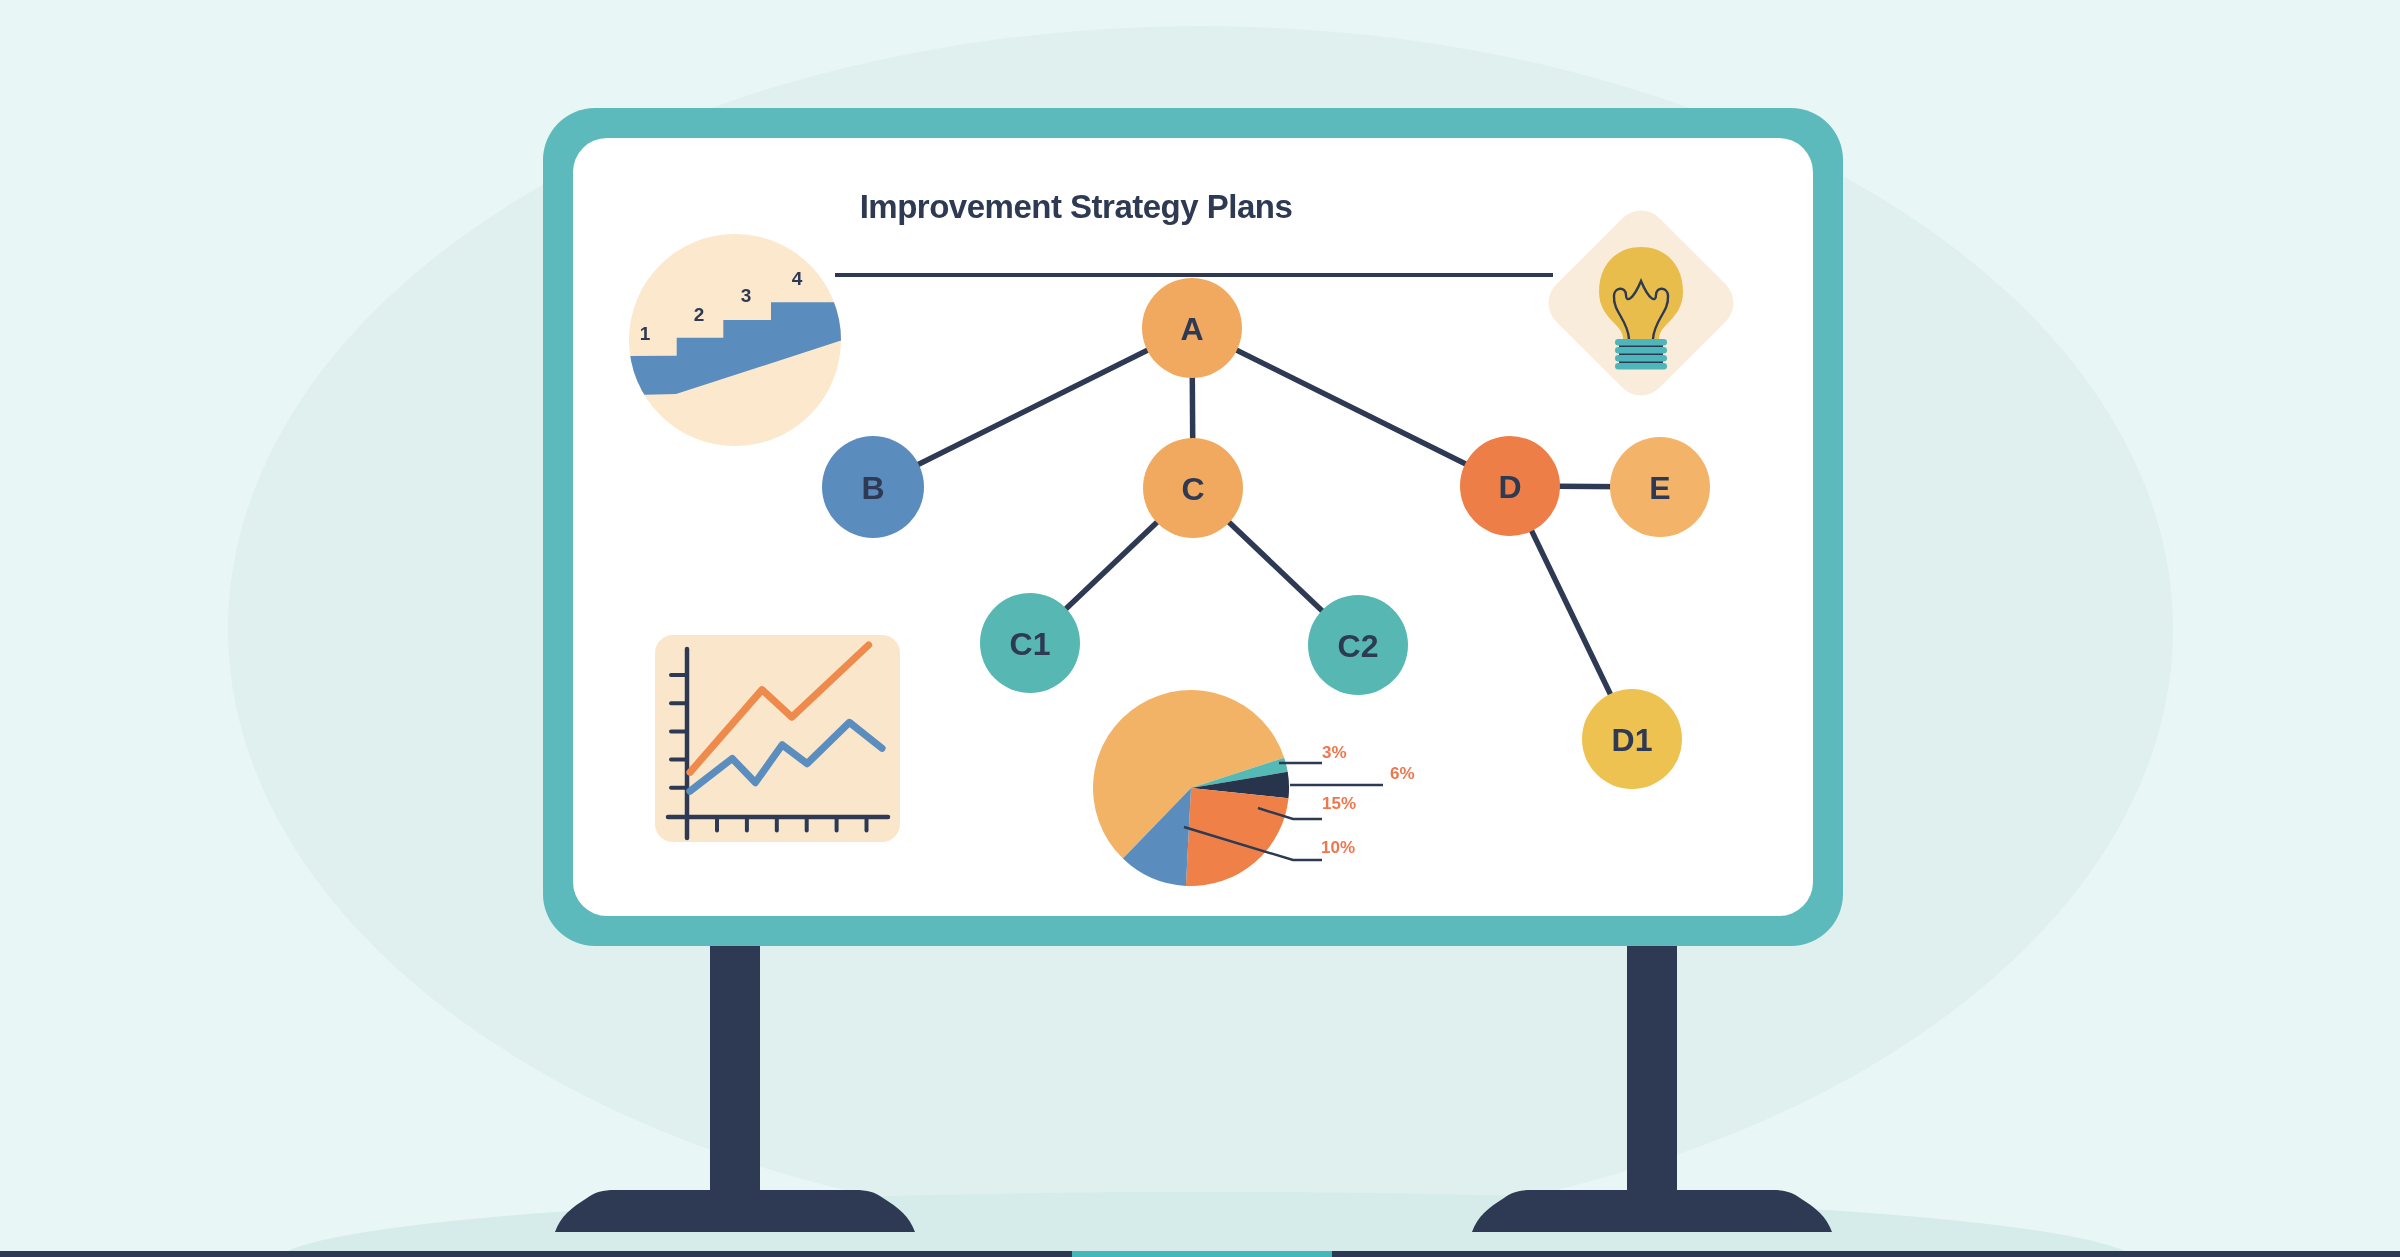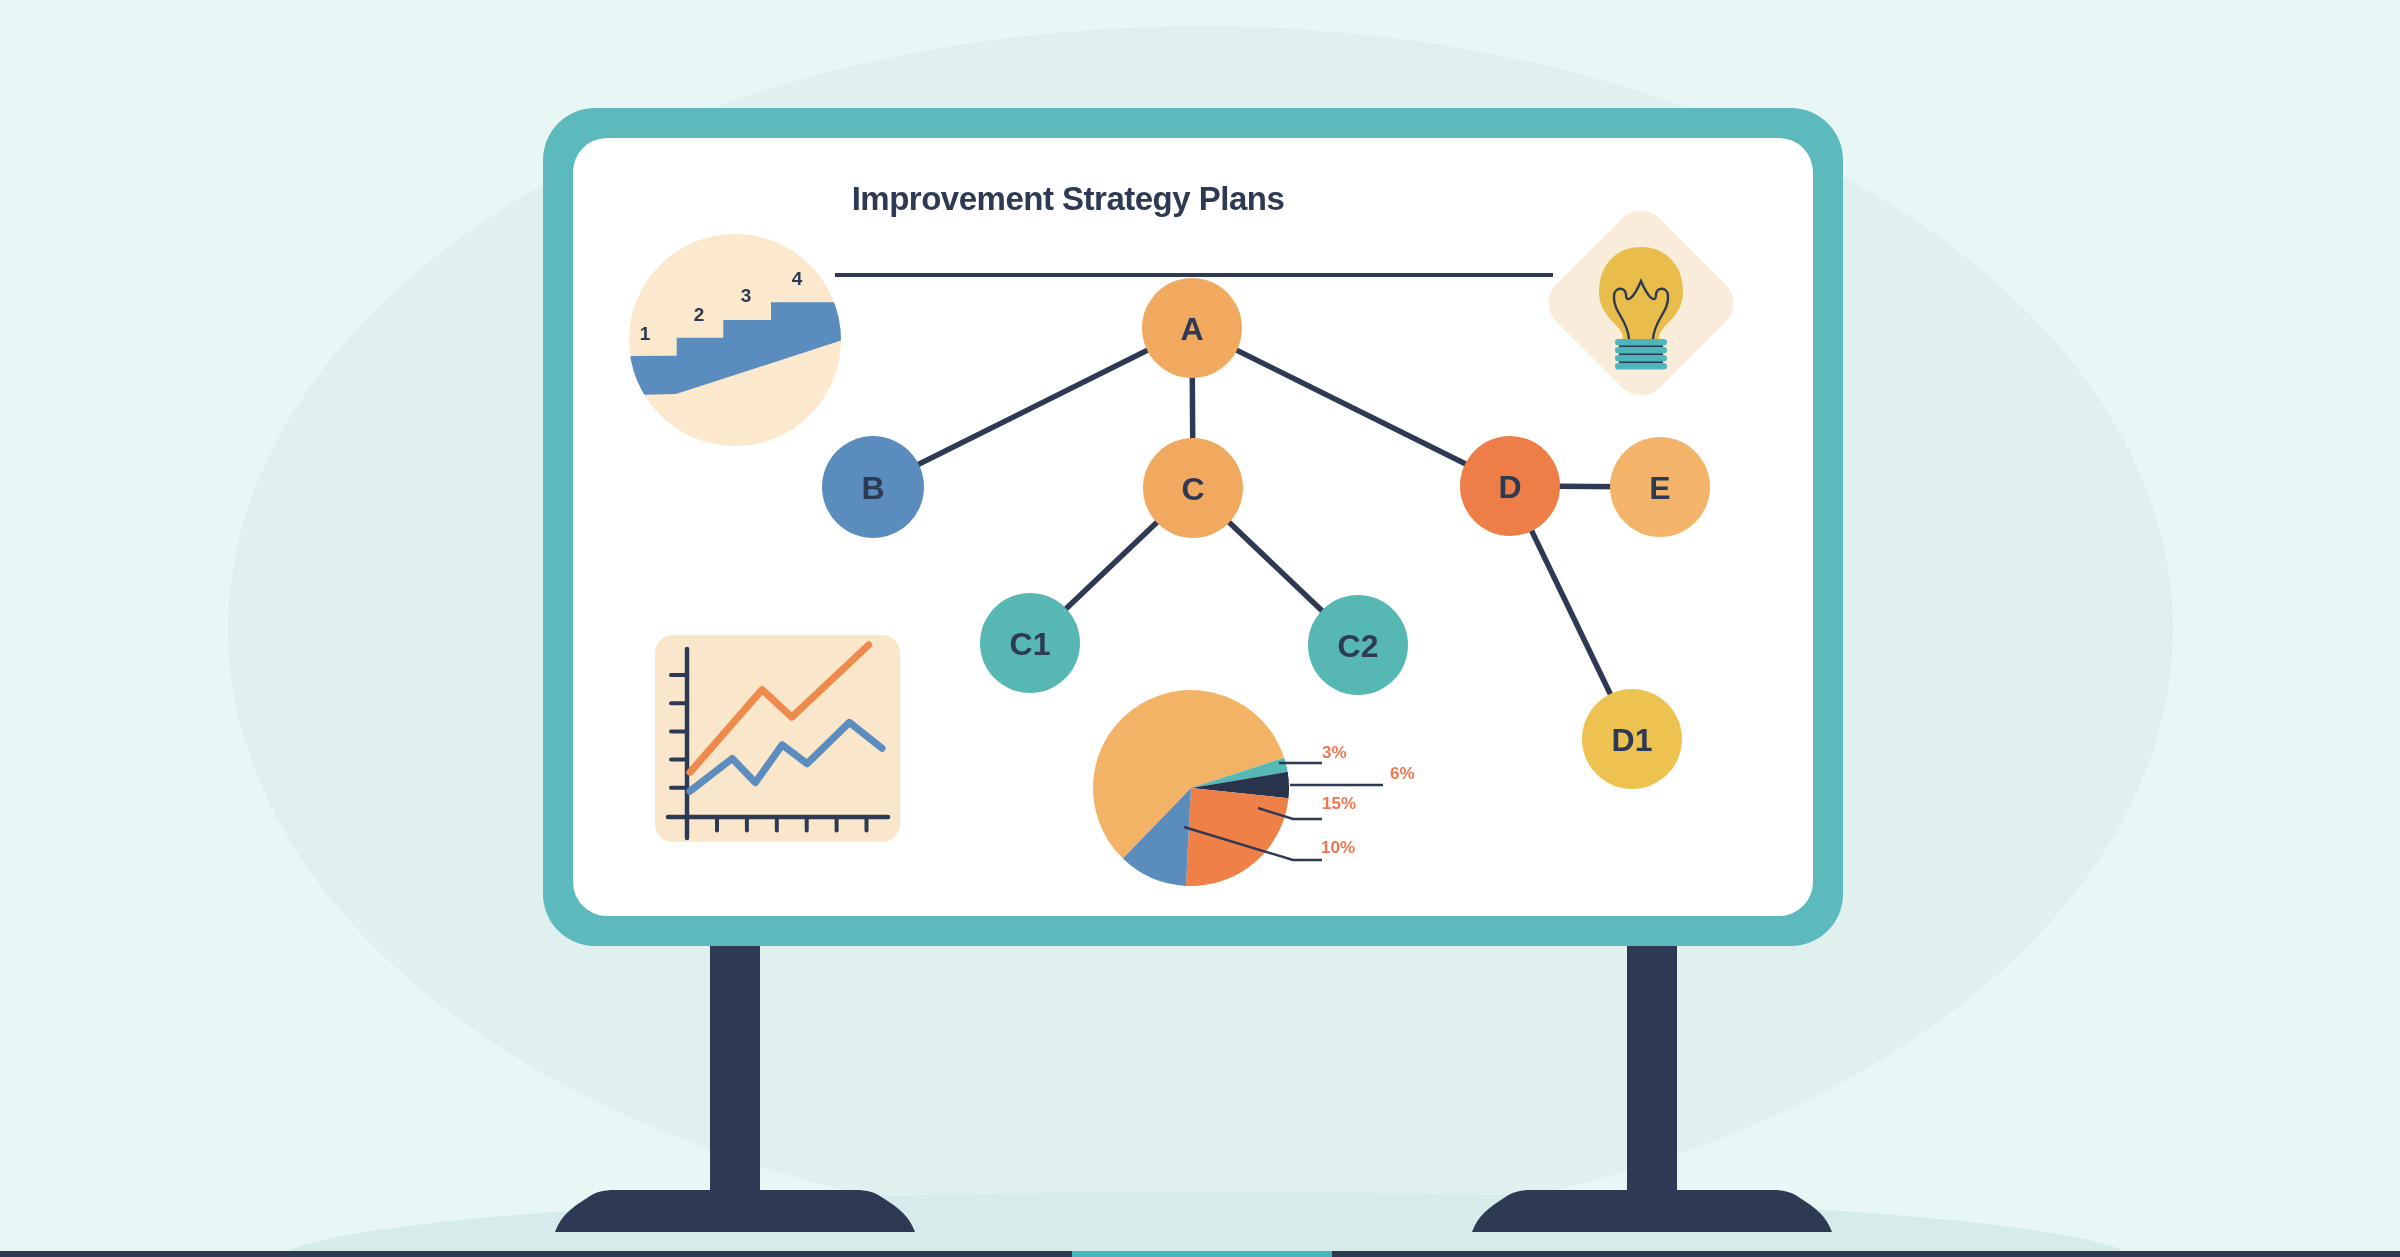--- a/index.html
+++ b/index.html
@@ -10,21 +10,21 @@
   .ground-shadow{left:276px;top:1192px;width:1860px;height:140px;border-radius:50%;background:#D5ECEA;}
   .leg{width:50px;background:#2E3A53;}
   .leg.left{left:710px;top:940px;height:260px;}
   .leg.right{left:1627px;top:940px;height:260px;}
   .foot{width:364px;height:42px;}
   .foot.left{left:553px;top:1190px;}
   .foot.right{left:1470px;top:1190px;}
   .board-frame{left:543px;top:108px;width:1300px;height:838px;border-radius:52px;background:#5CB9BC;}
   .board-face{left:573px;top:138px;width:1240px;height:778px;border-radius:34px;background:#FFFFFF;}
   .page-title{left:1064px;top:176px;transform:translateX(-50%);white-space:nowrap;
-    font-size:33px;font-weight:bold;letter-spacing:-0.5px;color:#2E3A53;margin:4px;}
+    font-size:33px;font-weight:bold;letter-spacing:-0.5px;color:#2E3A53;margin:12px;}
   .title-underline{left:835px;top:273px;width:718px;height:4px;background:#2E3A53;}
   .idea-diamond{left:1568px;top:230px;width:146px;height:146px;border-radius:26px;
     background:#F9ECDA;transform:rotate(45deg);}
   .linechart-panel{left:655px;top:635px;width:245px;height:207px;border-radius:18px;background:#FAE7CB;}
   .bottom-bar{left:0;bottom:0;width:2400px;height:6px;background:#2E3A52;}
   .bottom-bar-accent{left:1072px;bottom:0;width:260px;height:6px;background:#45B7BB;}
   svg{display:block;}
   svg text{font-family:"Liberation Sans",sans-serif;}
 </style>
 </head>

